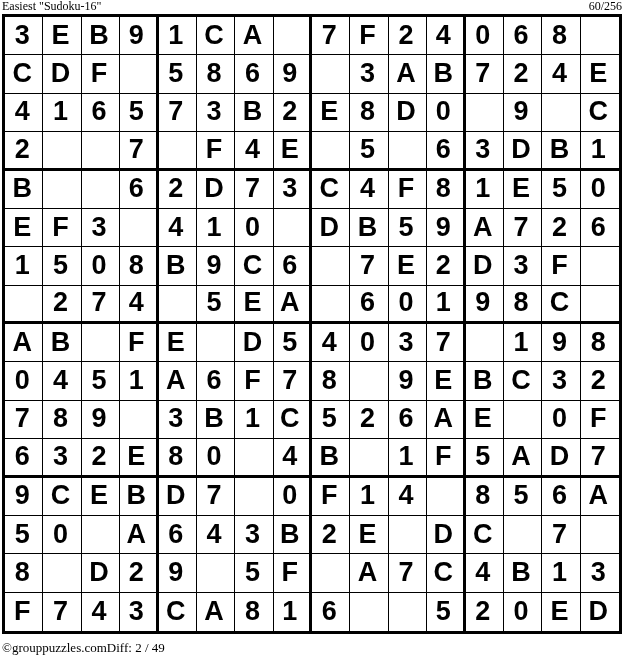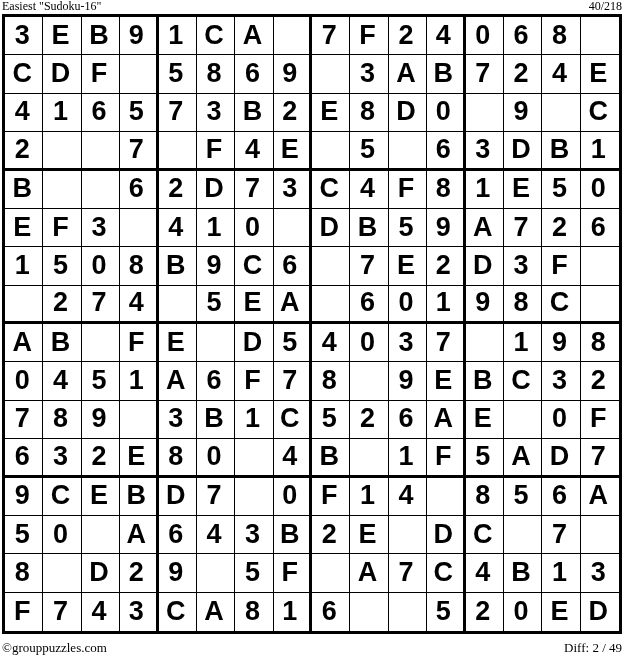--- a/index.html
+++ b/index.html
@@ -29,30 +29,30 @@
     font-family:"Liberation Sans", sans-serif;
     font-weight:bold; font-size:27px; color:#000;
     padding-right:3px; padding-bottom:1px;
   }
   .cell.br-thick { border-right-width:3px; }
   .cell.bb-thick { border-bottom-width:3px; }
   .cell:nth-child(16n) { border-right:none; }
   .cell:nth-child(n+241) { border-bottom:none; }
   .footer {
     position:absolute; left:2px; right:2px; top:640px; height:18px;
-    display:flex; justify-content:space-between; align-items:flex-start;
+    display:flex; align-items:flex-start;
     font-size:13px; line-height:15px;
   }
 </style>
 </head>
 <body>
 
 <div class="header">
   <span>Easiest "Sudoku-16"</span>
-  <span>40/218</span>
+  <span>60/256</span>
 </div>
 
 <div class="grid">
     <div class="cell">3</div>
     <div class="cell">E</div>
     <div class="cell">B</div>
     <div class="cell br-thick">9</div>
     <div class="cell">1</div>
     <div class="cell">C</div>
     <div class="cell">A</div>

